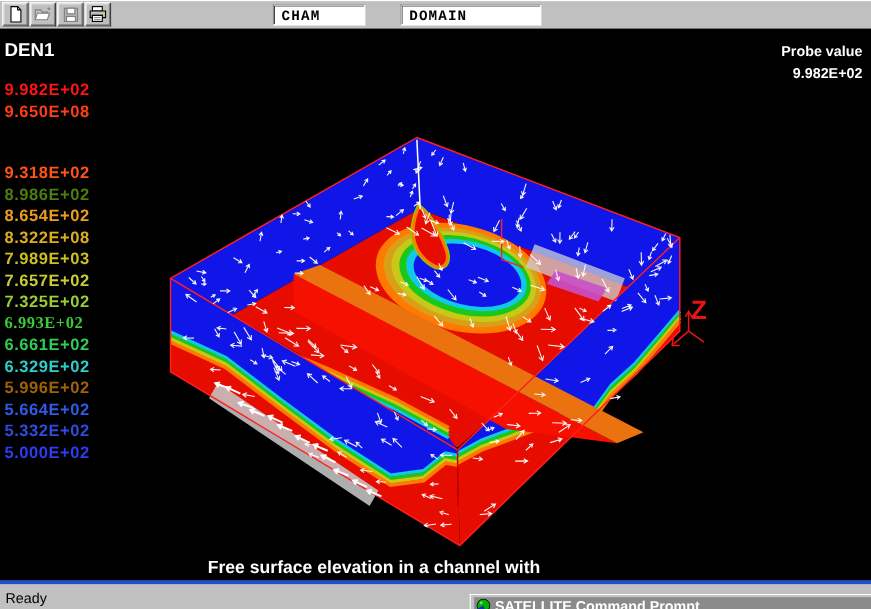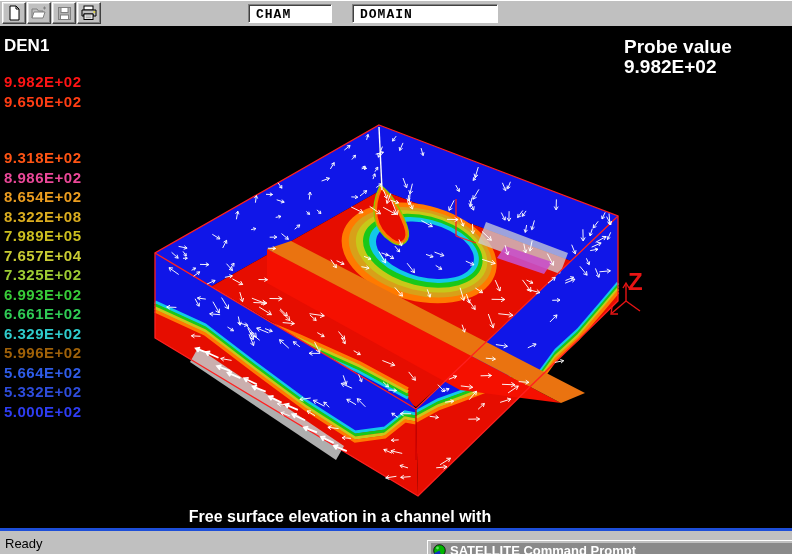--- a/index.html
+++ b/index.html
@@ -22,22 +22,22 @@
     box-shadow:inset 1px 1px 0 #404040;font-family:"Liberation Mono",monospace;font-size:13px;font-weight:bold;
     color:#000;padding:1px 0 0 7px;letter-spacing:1px;}
   .field input{border:none;outline:none;width:100%;height:100%;font:inherit;letter-spacing:inherit;background:transparent;}
 
   
   .viewport{height:502px;background:var(--viewport-bg);position:relative;flex:none;overflow:hidden;}
   .scene{position:absolute;inset:0;}
   .legend{position:absolute;left:4px;top:10px;z-index:5;}
   .legend-title{color:#fff;font-size:17px;font-weight:bold;margin-bottom:16px;}
   .legend-entry{font-size:15px;font-weight:bold;height:19.5px;line-height:19.5px;letter-spacing:0.5px;}
-  .probe{position:absolute;right:8px;top:11px;width:160px;text-align:left;color:#fff;
-    font-size:19px;font-weight:bold;line-height:20px;z-index:5;}
+  .probe{position:absolute;right:8px;top:11px;width:160px;text-align:right;color:#fff;
+    font-size:13px;font-weight:bold;line-height:20px;z-index:5;}
   .caption{position:absolute;left:0;bottom:2px;width:680px;text-align:center;color:#fff;
     font-size:16px;font-weight:bold;z-index:5;}
 
   
   .statusbar{height:36px;background:var(--chrome);border-top:3px solid #1d4ed8;position:relative;flex:none;padding-left:44px;}
   .status-text{position:absolute;left:5px;top:5px;font-size:13px;color:#000;}
   .bg-window{position:absolute;left:427px;top:9px;width:365px;height:17px;background:var(--chrome);
     border-top:1px solid #fff;border-left:1px solid #fff;padding:2px 0 0 3px;z-index:6;}
   .bg-titlebar{background:#8a8a8a;height:15px;display:flex;align-items:center;padding-left:2px;overflow:hidden;}
   .bg-titlebar .ttl{color:#fff;font-size:13px;font-weight:bold;margin-left:4px;white-space:nowrap;}
@@ -73,40 +73,40 @@
         <rect x="4" y="1" width="9" height="4" fill="#ffffff" stroke="#000"></rect>
         <path d="M2 5 H16 V11 H13 V9 H4 V11 H2 Z" fill="#c0c0c0" stroke="#000"></path>
         <rect x="4" y="9" width="9" height="5.5" fill="#ffffff" stroke="#000"></rect>
         <rect x="13.5" y="6.3" width="1.6" height="1.4" fill="#e8d800"></rect>
         <path d="M5.5 11 h6 M5.5 12.8 h6" stroke="#808080" stroke-width="0.9"></path>
       </svg>
     </div>
     <div class="field" style="left:248px;width:84px">
       <input type="text" readonly="" value="CHAM" style="">
     </div>
-    <div class="field" style="left:352px;width:146px">
+    <div class="field" style="left:364px;width:128px">
       <input type="text" readonly="" value="DOMAIN" style="">
     </div>
   </div>
 
   <div class="viewport">
 
     <div class="legend">
       <div class="legend-title">DEN1</div>
       <div id="legend-values">
           <div class="legend-entry" style="color: rgb(255, 20, 20);">9.982E+02</div>
-          <div class="legend-entry" style="color: rgb(255, 61, 20);">9.650E+02</div>
+          <div class="legend-entry" style="color: rgb(255, 61, 20);">9.650E+08</div>
           <div class="legend-entry" style="color: rgb(255, 84, 20); margin-top: 37px;">9.318E+02</div>
-          <div class="legend-entry" style="color: #ec4899;">8.986E+02</div>
+          <div class="legend-entry" style="color: #4d7c0f;">8.986E+02</div>
           <div class="legend-entry" style="color: rgb(235, 157, 31);">8.654E+02</div>
           <div class="legend-entry" style="color: rgb(219, 173, 31);">8.322E+08</div>
-          <div class="legend-entry" style="color: rgb(204, 191, 31);">7.989E+05</div>
-          <div class="legend-entry" style="color: rgb(201, 204, 51);">7.657E+04</div>
+          <div class="legend-entry" style="color: rgb(204, 191, 31);">7.989E+03</div>
+          <div class="legend-entry" style="color: rgb(201, 204, 51);">7.657E+02</div>
           <div class="legend-entry" style="color: rgb(156, 204, 51);">7.325E+02</div>
-          <div class="legend-entry" style="color: rgb(56, 204, 56);">6.993E+02</div>
+          <div class="legend-entry" style="color: rgb(56, 204, 56); font-family: Liberation Serif, serif;">6.993E+02</div>
           <div class="legend-entry" style="color: rgb(47, 204, 85);">6.661E+02</div>
           <div class="legend-entry" style="color: rgb(47, 204, 204);">6.329E+02</div>
           <div class="legend-entry" style="color: #a16207;">5.996E+02</div>
           <div class="legend-entry" style="color: rgb(46, 92, 232);">5.664E+02</div>
           <div class="legend-entry" style="color: rgb(46, 76, 219);">5.332E+02</div>
           <div class="legend-entry" style="color: rgb(46, 61, 242);">5.000E+02</div>
         </div>
     </div>
 
     <div class="probe">

